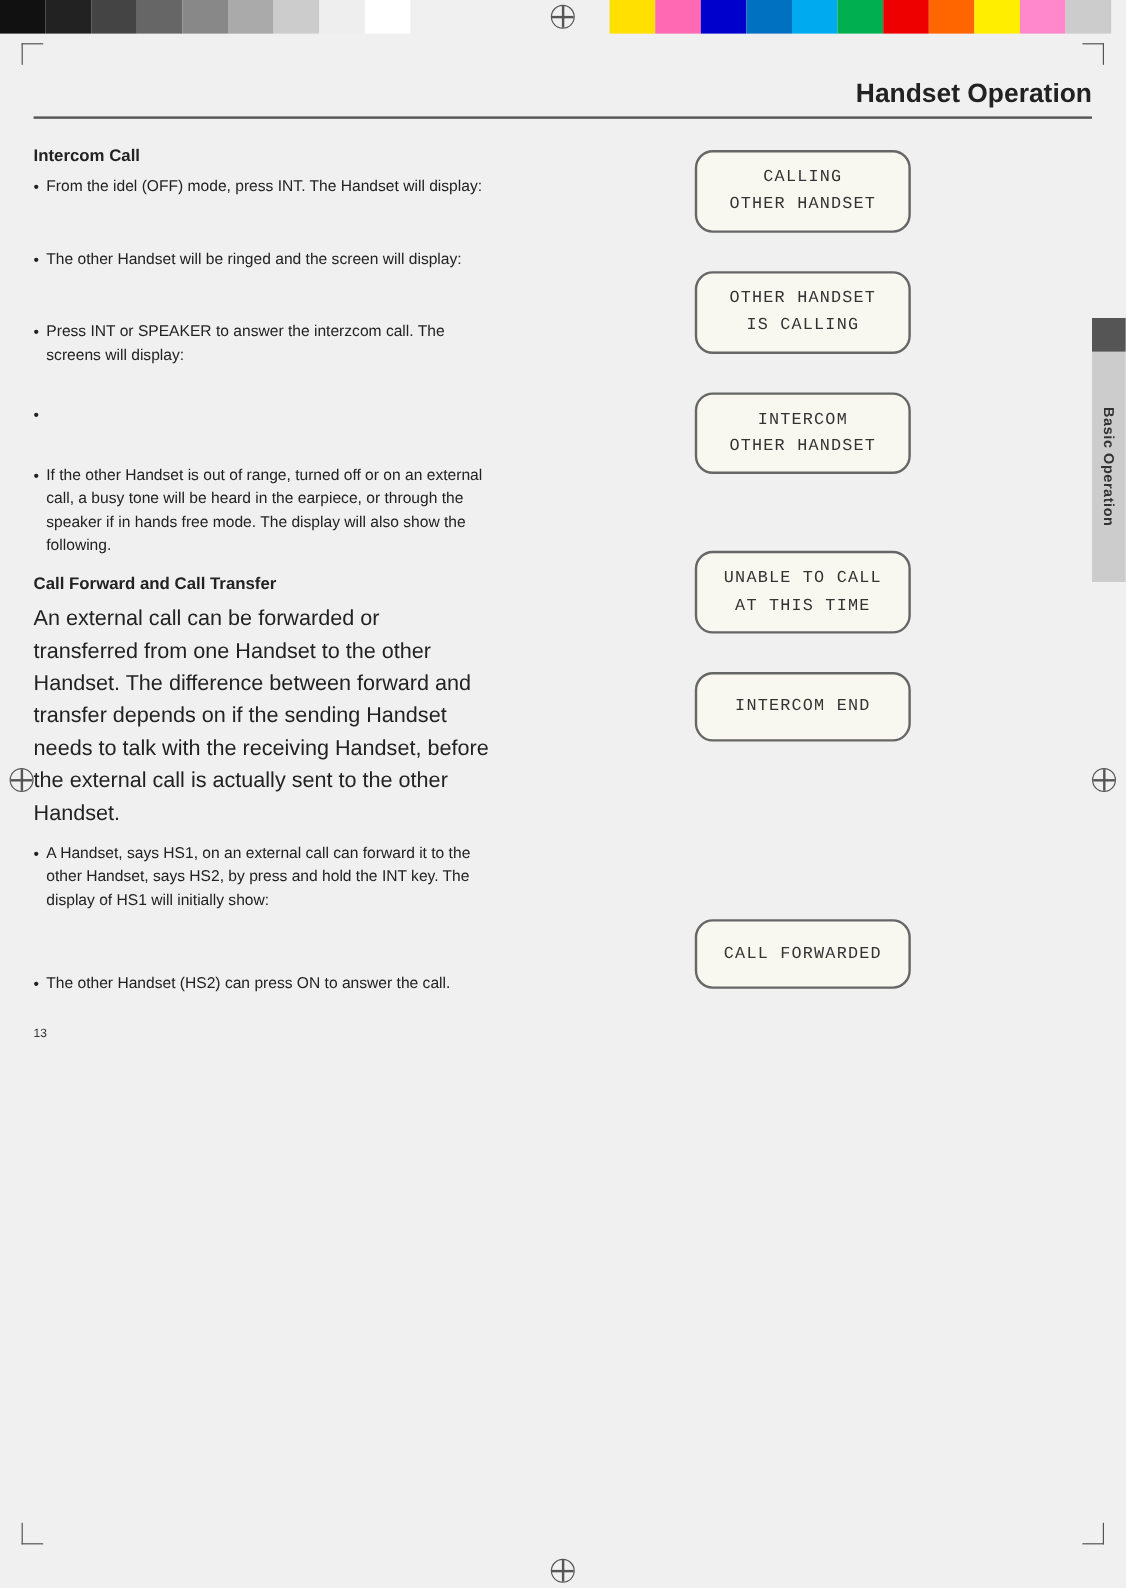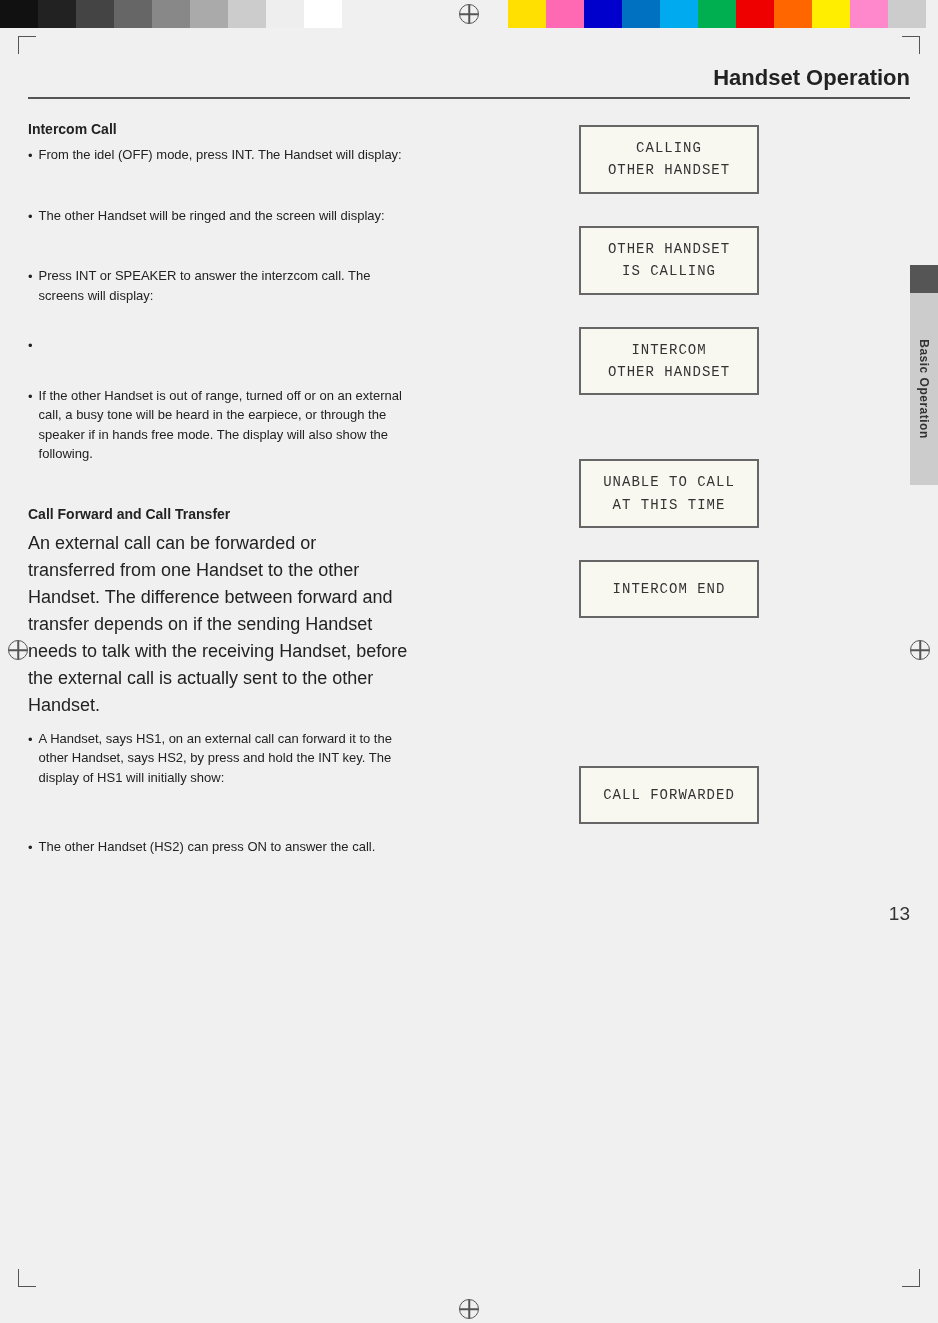--- a/index.html
+++ b/index.html
@@ -130,47 +130,47 @@
       font-size: 13px;
     }
     .bullet-item .bullet {
       margin-top: 1px;
       flex-shrink: 0;
     }
 
     
     .lcd-box {
       border: 2px solid #666;
-      border-radius: 0;
+      border-radius: 15px;
       padding: 10px 14px;
       min-width: 180px;
       max-width: 210px;
       min-height: 58px;
       background: #f8f8f0;
       display: flex;
       align-items: center;
       justify-content: center;
     }
     .lcd-text {
       font-family: 'Courier New', Courier, monospace;
       font-size: 14px;
       color: #333;
       text-align: center;
       line-height: 1.6;
       letter-spacing: 1px;
     }
 
     
     .page-number {
-      text-align: right;
-      font-size: 19px;
-      margin-top: 31px;
+      text-align: left;
+      font-size: 10px;
+      margin-top: 12px;
       color: #333;
     }
-    .mt-lg { margin-top: 42px; }
+    .mt-lg { margin-top: 14px; }
 
     strong { font-weight: normal; }
   </style>
 </head>
 <body>
 
 <div class="top-color-bar">
 
   <div class="color-strip-left">
     <div class="cb" style="width:38px;background:#111;"></div>

